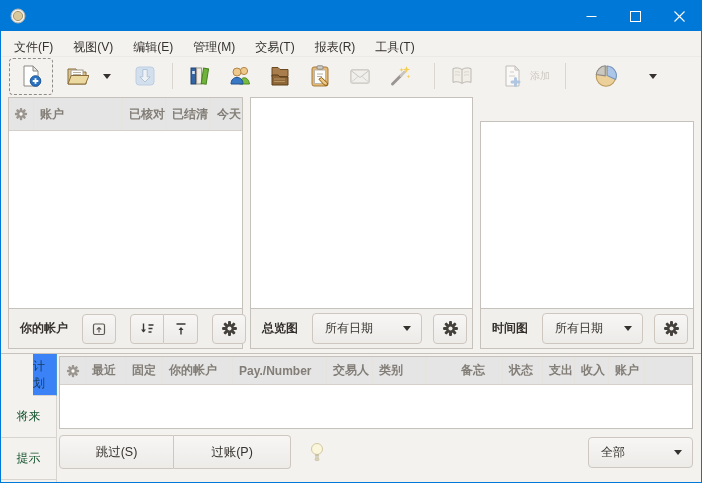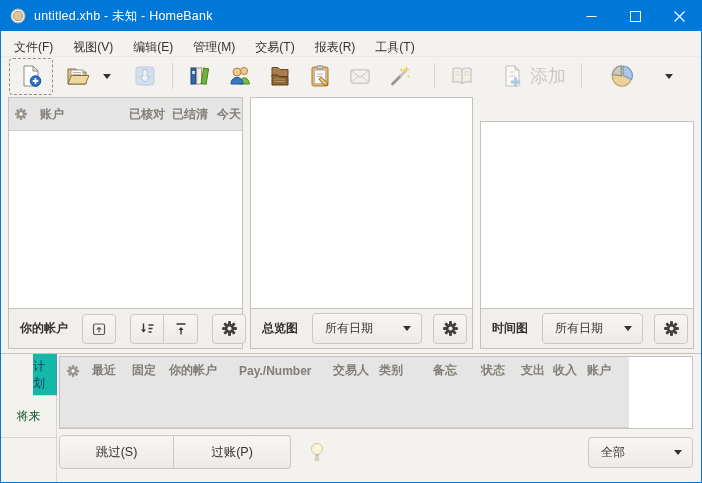--- a/index.html
+++ b/index.html
@@ -26,21 +26,21 @@
   .toolbar { height:38px; display:flex; align-items:center; padding:0 10px; flex:none; }
   .tbtn { height:33px; display:flex; align-items:center; justify-content:center; border-radius:3px;
           padding:0 8px; flex:none; }
   .tbtn svg { display:block; }
   .tbtn.disabled { opacity:.55; }
   .tsep { width:1px; height:26px; background:#d9d5cf; margin:0 7px; flex:none; }
   .focus-dashed { outline:1px dashed #8f8b85; outline-offset:1px; border-radius:2px; }
   .caret { width:0; height:0; border-left:4px solid transparent; border-right:4px solid transparent;
            border-top:5px solid #35322e; }
   .tbtn-caret { padding:0 6px; }
-  .add-label { font-size:18px; color:#aba59c; margin-left:6px; }
+  .add-label { font-size:10px; color:#aba59c; margin-left:6px; }
 
   
   .main { flex:none; height:258px; display:flex; gap:7px; padding:2px 7px 4px 7px; }
   .panel { background:#fff; border:1px solid #c6c1ba; display:flex; flex-direction:column; }
   .panel-accounts { width:235px; }
   .panel-overview { width:223px; }
   .panel-time     { width:214px;margin-top:24px; }
 
   .tv-header { display:flex; background:#e5e5e5; border-bottom:1px solid #d5d0ca; flex:none; }
   .tv-header .hcell { font-size:12px; font-weight:600; color:#827d76; display:flex; align-items:center;
@@ -64,43 +64,42 @@
   .dropdown { height:31px; display:flex; align-items:center; gap:10px; padding:0 10px 0 12px;
               background:linear-gradient(#f7f6f5,#edebe8); border:1px solid #cdc7c0; border-radius:4px; }
   .dropdown .dd-text { font-size:12px; color:#35322e; white-space:nowrap; }
   .chart-area { flex:1; background:#fff; }
 
   
   .bottom { flex:1; border-top:1px solid #c6c1ba; display:flex; background:#f4f2ef; overflow:hidden; }
   .tabstrip { width:56px; flex:none; display:flex; flex-direction:column; }
   .tab { height:42px; display:flex; align-items:center; justify-content:center; font-size:12px;
          color:#14532d; border-bottom:1px solid #d8d4ce; border-right:1px solid #d8d4ce; }
-  .tab.active { background:#14b8a6; color:#17395c; border-right-color:#4793d7;margin-left:32px; }
+  .tab.active { background:#3b82f6; color:#17395c; border-right-color:#4793d7;margin-left:32px; }
   .tab-filler { flex:1; border-right:1px solid #d8d4ce; }
 
   .bottom-content { flex:1; display:flex; flex-direction:column; padding:2px 8px 0 2px; overflow:hidden; }
-  .sched-frame { border:1px solid #c6c1ba; background:#fff; height:73px; display:flex; flex-direction:row; }
+  .sched-frame { border:1px solid #c6c1ba; background:#fff; height:73px; display:flex; flex-direction:column; }
   .sched-frame .tv-header .hcell { height:27px; }
   .actionbar { margin-top:3px; height:40px; display:flex; align-items:center; flex:none; }
   .abtn { height:34px; display:flex; align-items:center; justify-content:center; font-size:12.5px; color:#35322e;
           background:linear-gradient(#f7f6f5,#edebe8); border:1px solid #cdc7c0; }
   .bulb { margin-left:18px; opacity:.8; }
   .filter-dd { margin-left:auto; width:105px; justify-content:space-between; }
 </style>
 </head>
 <body>
 
 <div class="window">
 
   <div class="titlebar">
     <svg class="app-icon" viewBox="0 0 16 16">
       <circle cx="8" cy="8" r="7" fill="#f0efeb" stroke="#b5b1a8"></circle>
       <circle cx="8" cy="8" r="4.6" fill="#d9c89c" stroke="#a8986f"></circle>
     </svg>
-    <span class="title-text">untitled.xhb - 未知 - HomeBank</span>
     <div class="win-controls">
       <div class="win-btn">
         <svg width="11" height="11" viewBox="0 0 11 11">
             <line x1="0.5" y1="5.5" x2="10.5" y2="5.5" stroke="#fff" stroke-width="1"></line>
           </svg>
       </div>
       <div class="win-btn">
         <svg width="11" height="11" viewBox="0 0 11 11">
             <rect x="0.5" y="0.5" width="10" height="10" fill="none" stroke="#fff" stroke-width="1"></rect>
           </svg>
@@ -342,20 +341,21 @@
           </svg>
         </div>
       </div>
     </div>
   </div>
 
   <div class="bottom">
     <div class="tabstrip">
       <div class="tab active">计划</div>
       <div class="tab">将来</div>
+      <div class="tab">提示</div>
       <div class="tab-filler"></div>
     </div>
 
     <div class="bottom-content">
       <div class="sched-frame">
         <div class="tv-header">
           <div class="hcell gear-cell" style="width:26px;">
             <svg width="14" height="14" viewBox="0 0 16 16">
               <g fill="#9a958e">
                   <rect x="6.6" y="1" width="2.8" height="14" rx="1"></rect>
@@ -366,21 +366,21 @@
                 </g>
               <circle cx="8" cy="8" r="1.9" fill="#fcfbfa"></circle>
             </svg>
           </div>
           <div class="hcell" style="width:40px;">最近</div>
           <div class="hcell" style="width:37px;">固定</div>
           <div class="hcell" style="width:70px;">你的帐户</div>
           <div class="hcell" style="width:94px;">Pay./Number</div>
           <div class="hcell" style="width:46px;">交易人</div>
           <div class="hcell" style="width:54px;">类别</div>
-          <div class="hcell" style="width:48px;">备忘</div>
+          <div class="hcell" style="width:48px;margin-left:28px;">备忘</div>
           <div class="hcell" style="width:40px;">状态</div>
           <div class="hcell" style="width:32px;">支出</div>
           <div class="hcell" style="width:34px;">收入</div>
           <div class="hcell" style="width:36px;">账户</div>
           <div class="hcell" style="flex:1; border-right:none;"></div>
         </div>
         <div class="tv-body"></div>
       </div>
 
       <div class="actionbar">

